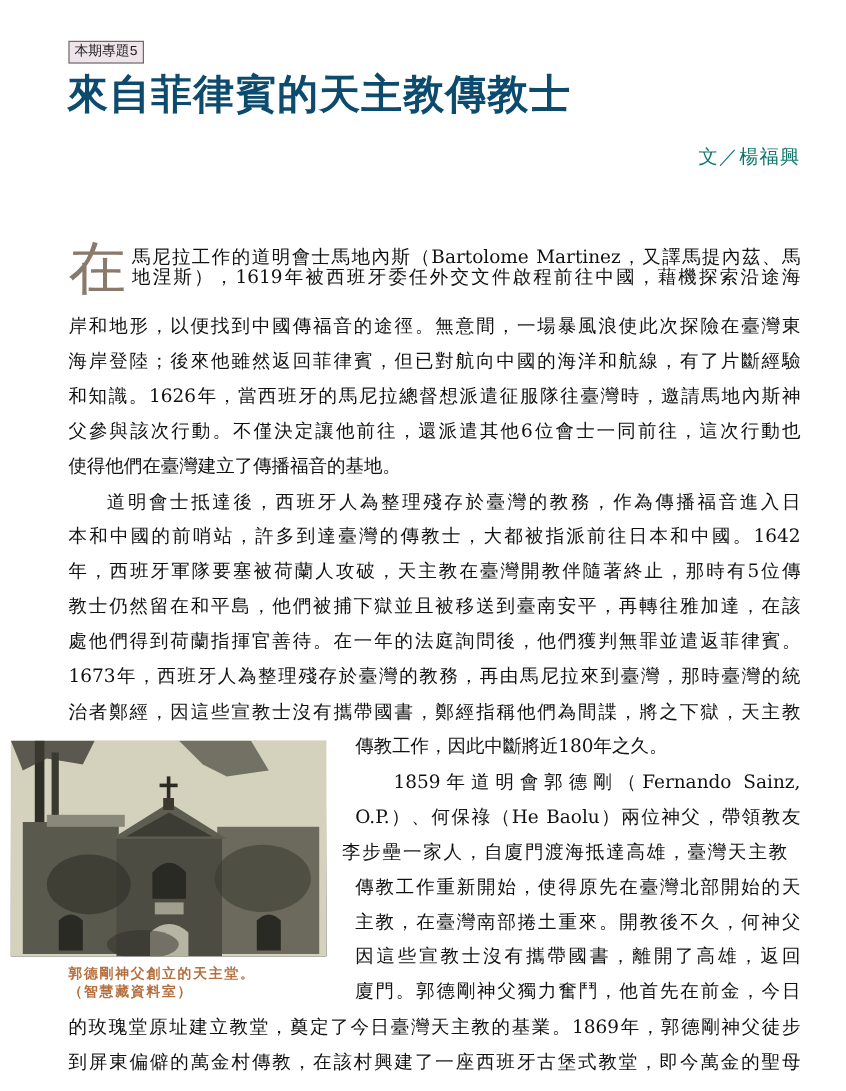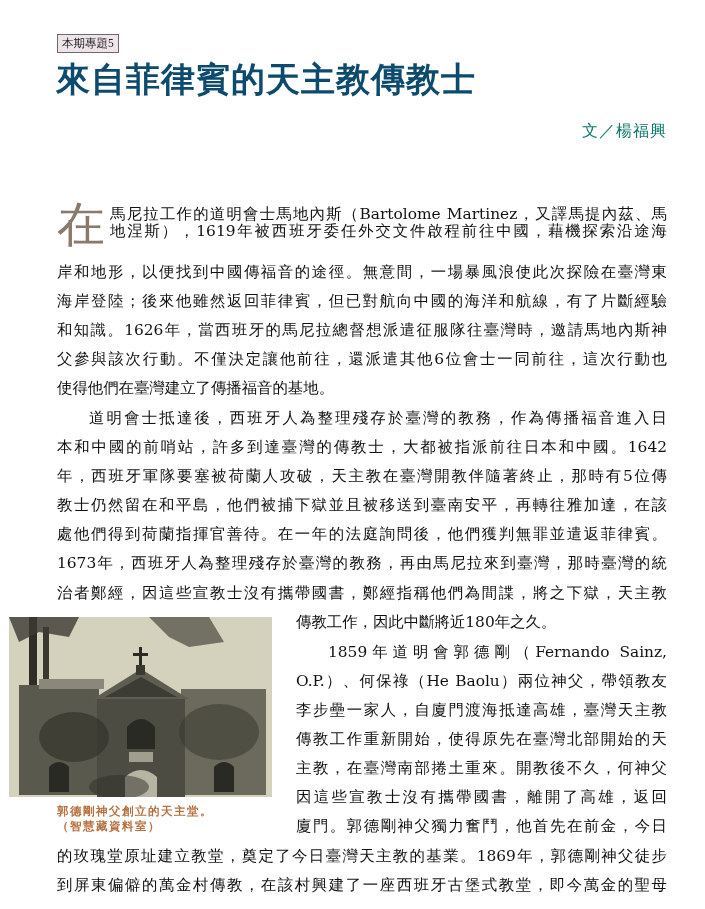--- a/index.html
+++ b/index.html
@@ -1,19 +1,19 @@
 <!DOCTYPE html>
 <html><head>
 <meta charset="utf-8">
 <style>
   html, body { margin:0; padding:0; background:#ffffff; }
   body { width:705px; height:909px; position:relative; overflow:hidden;
          font-family:"DejaVu Serif","Liberation Serif",serif; color:#1a1a1a; }
   .tag { position:absolute; left:57px; top:34px; height:17px; padding:0 4px;
-         background:#efe4ea; border:1px solid #6b6b6b; font-family:Liberation Serif, serif;
+         background:#efe4ea; border:1px solid #6b6b6b; font-family:Liberation Mono, monospace;
          font-size:11.5px; line-height:17px; color:#222; }
   .title { position:absolute; left:56px; top:58px; font-size:34px; line-height:42px; font-weight:bold;
            letter-spacing:1px; white-space:nowrap; }
   .byline { position:absolute; right:38px; top:120px; font-size:16px; line-height:22px; letter-spacing:1px; color:#0f766e; }
   .line { position:absolute; font-size:15.4px; line-height:22px; white-space:nowrap; color:#111; }
   .just { text-align:justify; text-align-last:justify; }
   .dropcap { position:absolute; left:57px; top:198px; font-size:48px; line-height:52px; font-weight:normal; }
   .photo { position:absolute; left:9px; top:617px; width:263px; height:180px; overflow:hidden;
            background:linear-gradient(180deg,#d9d6c4 0%,#cfccb8 30%,#8d8b7a 55%,#4e4d42 75%,#3a3a32 100%); }
   .caption { position:absolute; left:57px; top:804px; font-family:"DejaVu Sans","Liberation Sans",sans-serif;
@@ -42,21 +42,21 @@
   <div class="line just" style="left:57px;top:436px;width:610px">本和中國的前哨站，許多到達臺灣的傳教士，大都被指派前往日本和中國。1642</div>
   <div class="line just" style="left:57px;top:465px;width:610px">年，西班牙軍隊要塞被荷蘭人攻破，天主教在臺灣開教伴隨著終止，那時有5位傳</div>
   <div class="line just" style="left:57px;top:494px;width:610px">教士仍然留在和平島，他們被捕下獄並且被移送到臺南安平，再轉往雅加達，在該</div>
   <div class="line just" style="left:57px;top:523px;width:610px">處他們得到荷蘭指揮官善待。在一年的法庭詢問後，他們獲判無罪並遣返菲律賓。</div>
   <div class="line just" style="left:57px;top:552px;width:610px">1673年，西班牙人為整理殘存於臺灣的教務，再由馬尼拉來到臺灣，那時臺灣的統</div>
   <div class="line just" style="left:57px;top:582px;width:610px">治者鄭經，因這些宣教士沒有攜帶國書，鄭經指稱他們為間諜，將之下獄，天主教</div>
   <div class="line" style="left:296px;top:611px">傳教工作，因此中斷將近180年之久。</div>
 
   <div class="line just" style="left:328px;top:641px;width:339px">1859年道明會郭德剛（Fernando Sainz,</div>
   <div class="line just" style="left:296px;top:670px;width:371px">O.P.）、何保祿（He Baolu）兩位神父，帶領教友</div>
-  <div class="line just" style="left:296px;top:699px;width:371px">李步壘一家人，自廈門渡海抵達高雄，臺灣天主教</div>
+  <div class="line just" style="left:285px;top:699px;width:371px">李步壘一家人，自廈門渡海抵達高雄，臺灣天主教</div>
   <div class="line just" style="left:296px;top:728px;width:371px">傳教工作重新開始，使得原先在臺灣北部開始的天</div>
   <div class="line just" style="left:296px;top:757px;width:371px">主教，在臺灣南部捲土重來。開教後不久，何神父</div>
   <div class="line just" style="left:296px;top:786px;width:371px">因這些宣教士沒有攜帶國書，離開了高雄，返回</div>
   <div class="line just" style="left:296px;top:815px;width:371px">廈門。郭德剛神父獨力奮鬥，他首先在前金，今日</div>
   <div class="line just" style="left:57px;top:845px;width:610px">的玫瑰堂原址建立教堂，奠定了今日臺灣天主教的基業。1869年，郭德剛神父徒步</div>
   <div class="line just" style="left:57px;top:874px;width:610px">到屏東偏僻的萬金村傳教，在該村興建了一座西班牙古堡式教堂，即今萬金的聖母</div>
 </div>
 
 <div class="photo">
   <svg width="263" height="180" viewBox="0 0 263 180" xmlns="http://www.w3.org/2000/svg">

